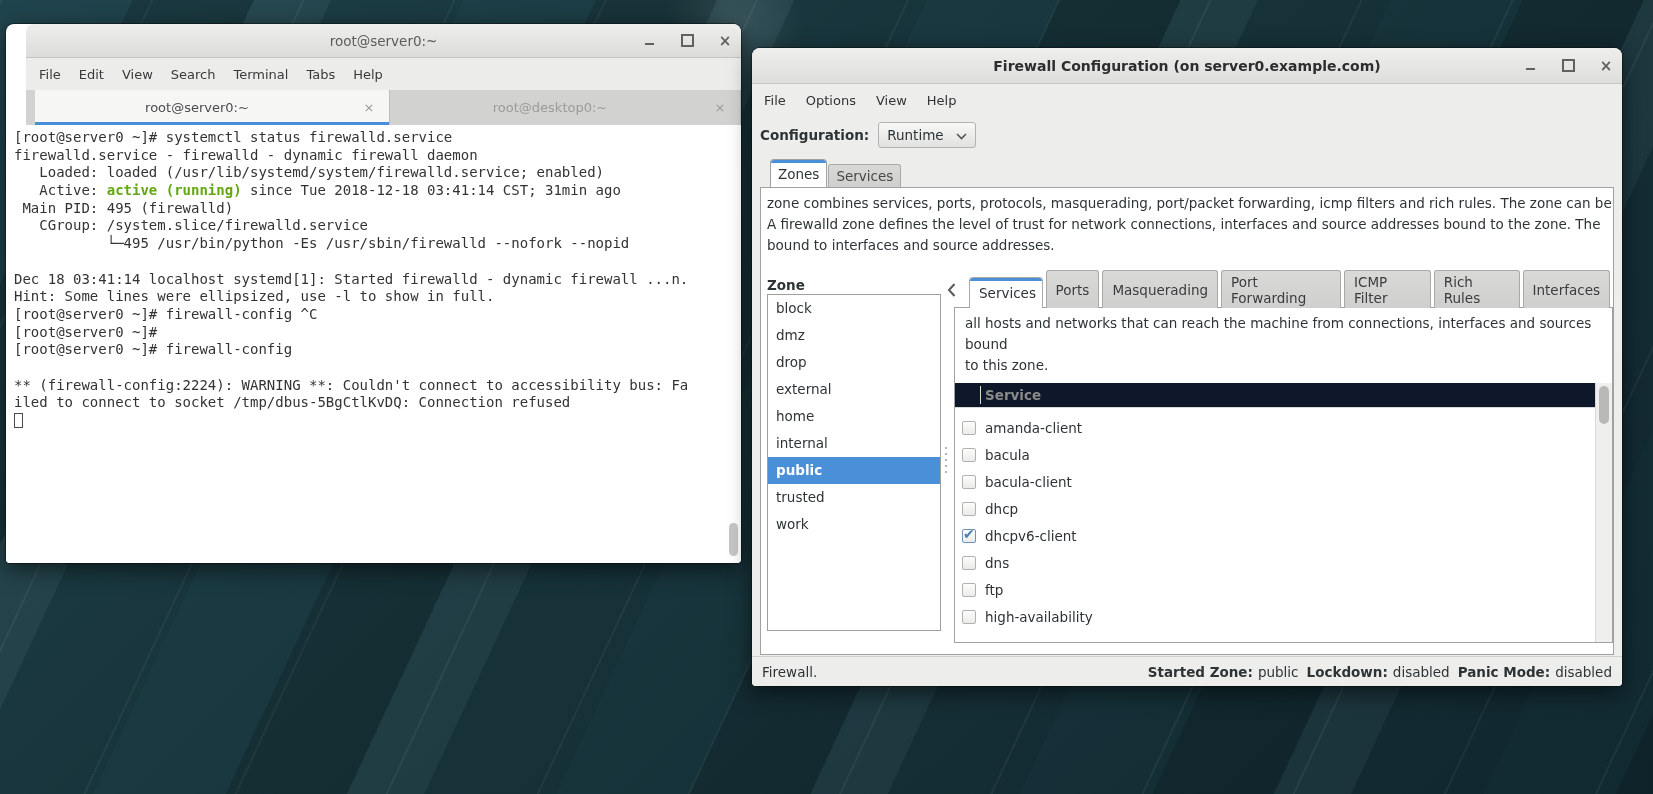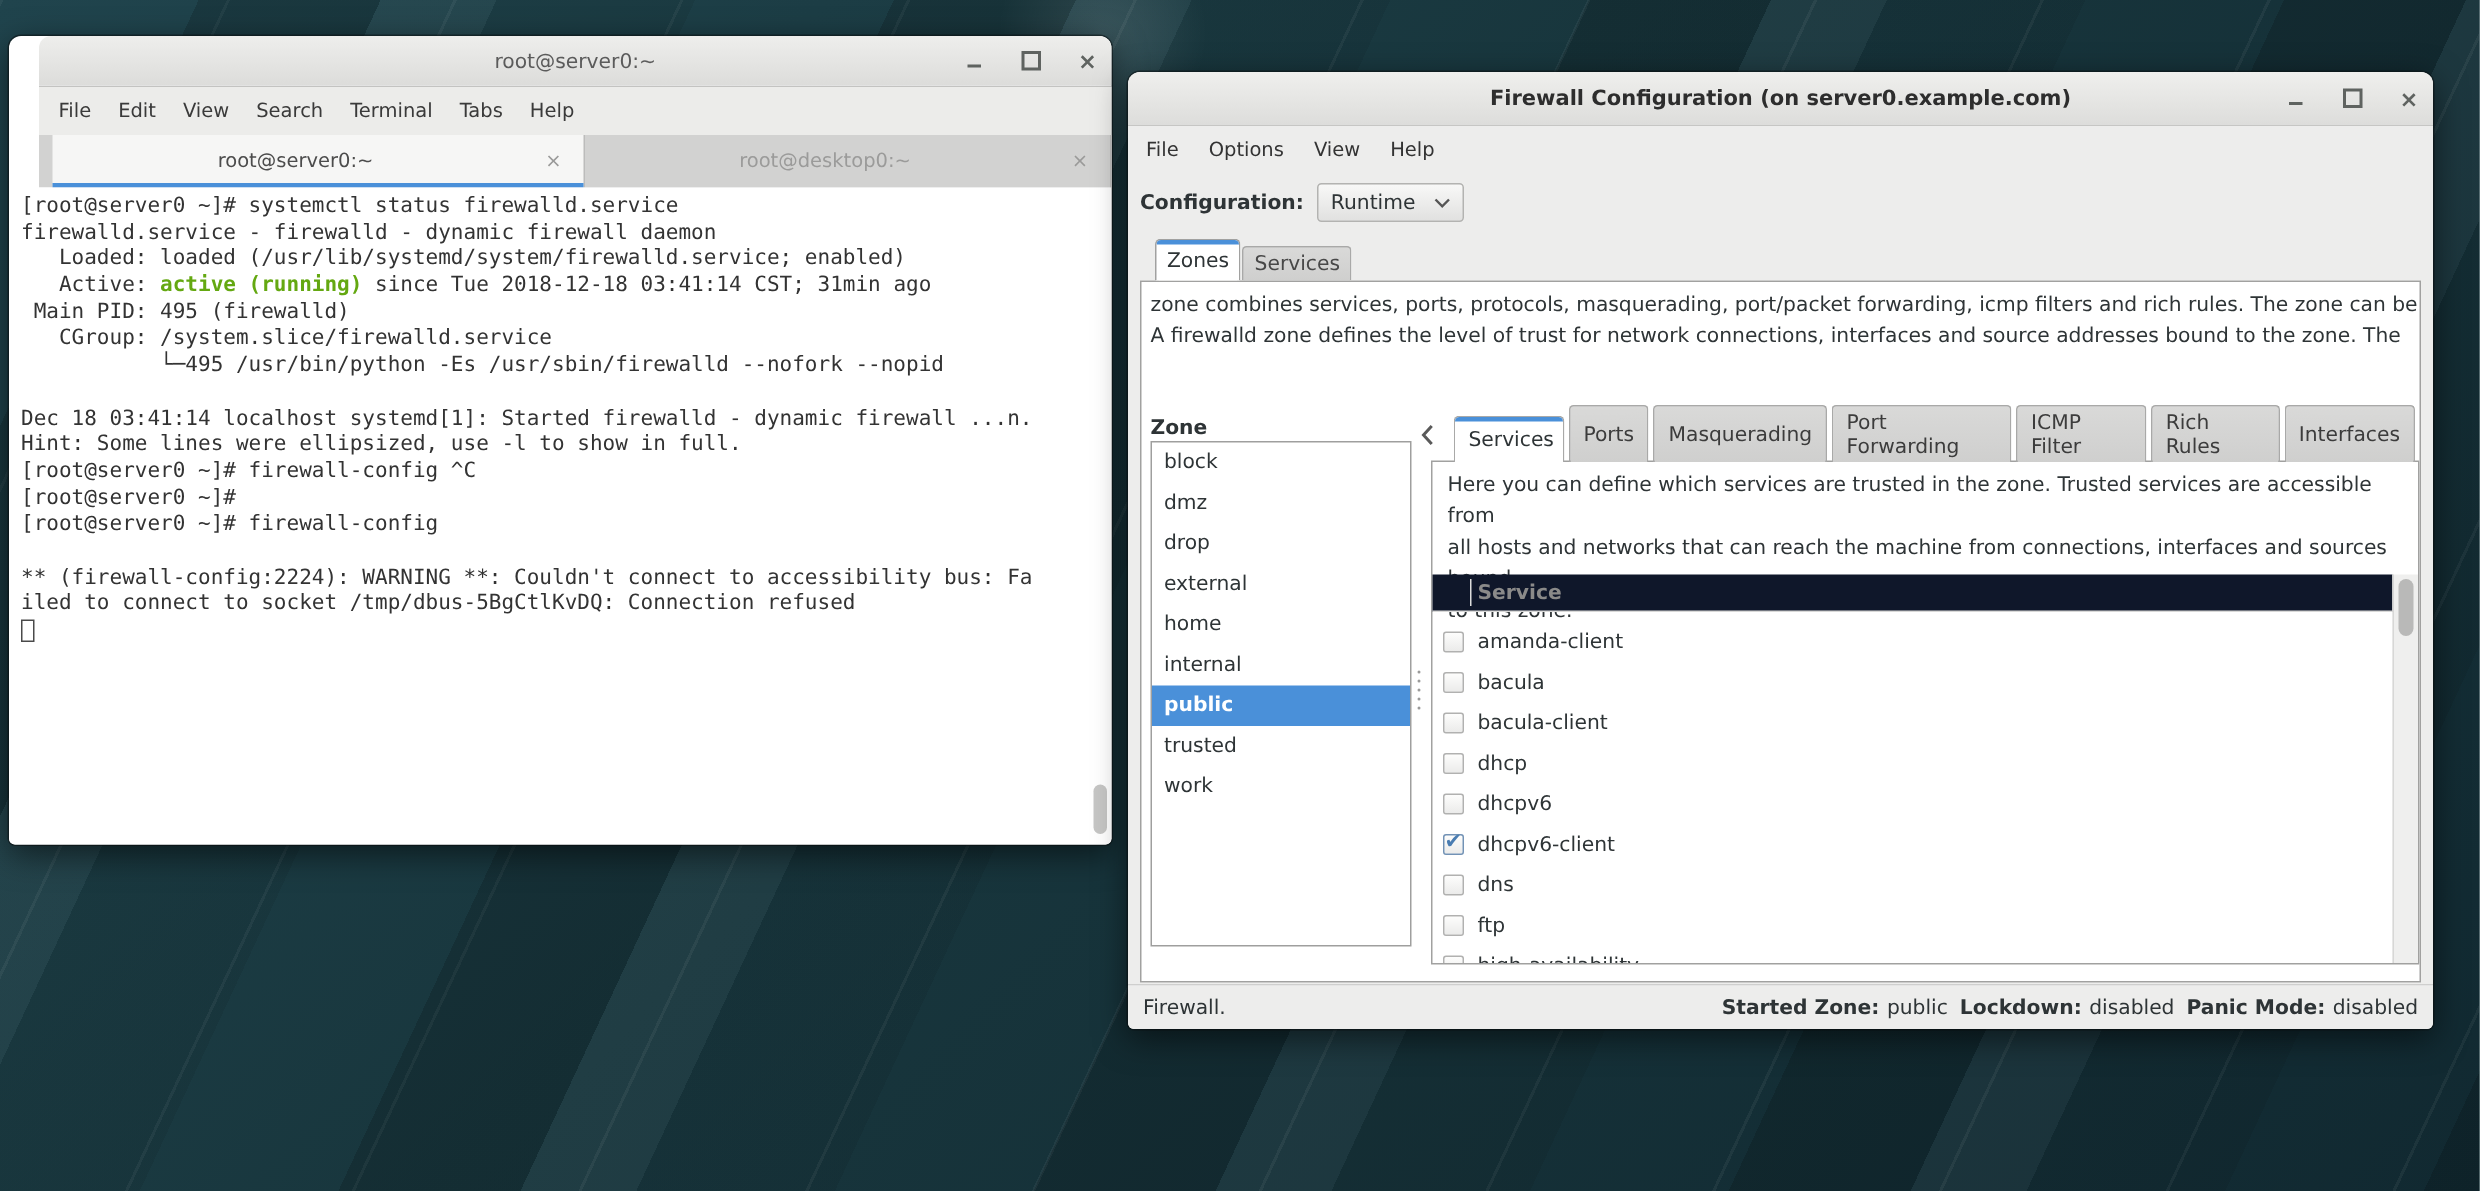--- a/index.html
+++ b/index.html
@@ -188,20 +188,21 @@
 
     <div class="fw-tabs" id="fw-tabs">
         <div class="fw-tab active">Zones</div>
         <div class="fw-tab">Services</div>
       </div>
 
     <div class="fw-panel">
       <div class="zones-desc" id="zones-desc">
           <div>zone combines services, ports, protocols, masquerading, port/packet forwarding, icmp filters and rich rules. The zone can be</div>
           <div>A firewalld zone defines the level of trust for network connections, interfaces and source addresses bound to the zone. The</div>
+          <div>bound to interfaces and source addresses.</div>
         </div>
       <div class="zone-label">Zone</div>
       <div class="zone-list" id="zone-list">
           <div class="zone-item">block</div>
           <div class="zone-item">dmz</div>
           <div class="zone-item">drop</div>
           <div class="zone-item">external</div>
           <div class="zone-item">home</div>
           <div class="zone-item">internal</div>
           <div class="zone-item selected">public</div>
@@ -231,21 +232,20 @@
           <div class="ztab">Ports</div>
           <div class="ztab">Masquerading</div>
           <div class="ztab">Port Forwarding</div>
           <div class="ztab">ICMP Filter</div>
           <div class="ztab">Rich Rules</div>
           <div class="ztab">Interfaces</div>
         </div>
 
       <div class="right-box">
         <div class="services-desc" id="services-desc">
-            <div>Here you can define which services are trusted in the zone. Trusted services are accessible from</div>
             <div>all hosts and networks that can reach the machine from connections, interfaces and sources bound</div>
             <div>to this zone.</div>
           </div>
         <div class="svc-header">
           <span>Service</span>
         </div>
         <div class="svc-rows" id="service-rows">
             <div class="svc-row">
               <div class="cb"></div>
               <span class="svc-name">amanda-client</span>
@@ -256,24 +256,20 @@
             </div>
             <div class="svc-row">
               <div class="cb"></div>
               <span class="svc-name">bacula-client</span>
             </div>
             <div class="svc-row">
               <div class="cb"></div>
               <span class="svc-name">dhcp</span>
             </div>
             <div class="svc-row">
-              <div class="cb"></div>
-              <span class="svc-name">dhcpv6</span>
-            </div>
-            <div class="svc-row">
               <div class="cb checked"></div>
               <span class="svc-name">dhcpv6-client</span>
             </div>
             <div class="svc-row">
               <div class="cb"></div>
               <span class="svc-name">dns</span>
             </div>
             <div class="svc-row">
               <div class="cb"></div>
               <span class="svc-name">ftp</span>

